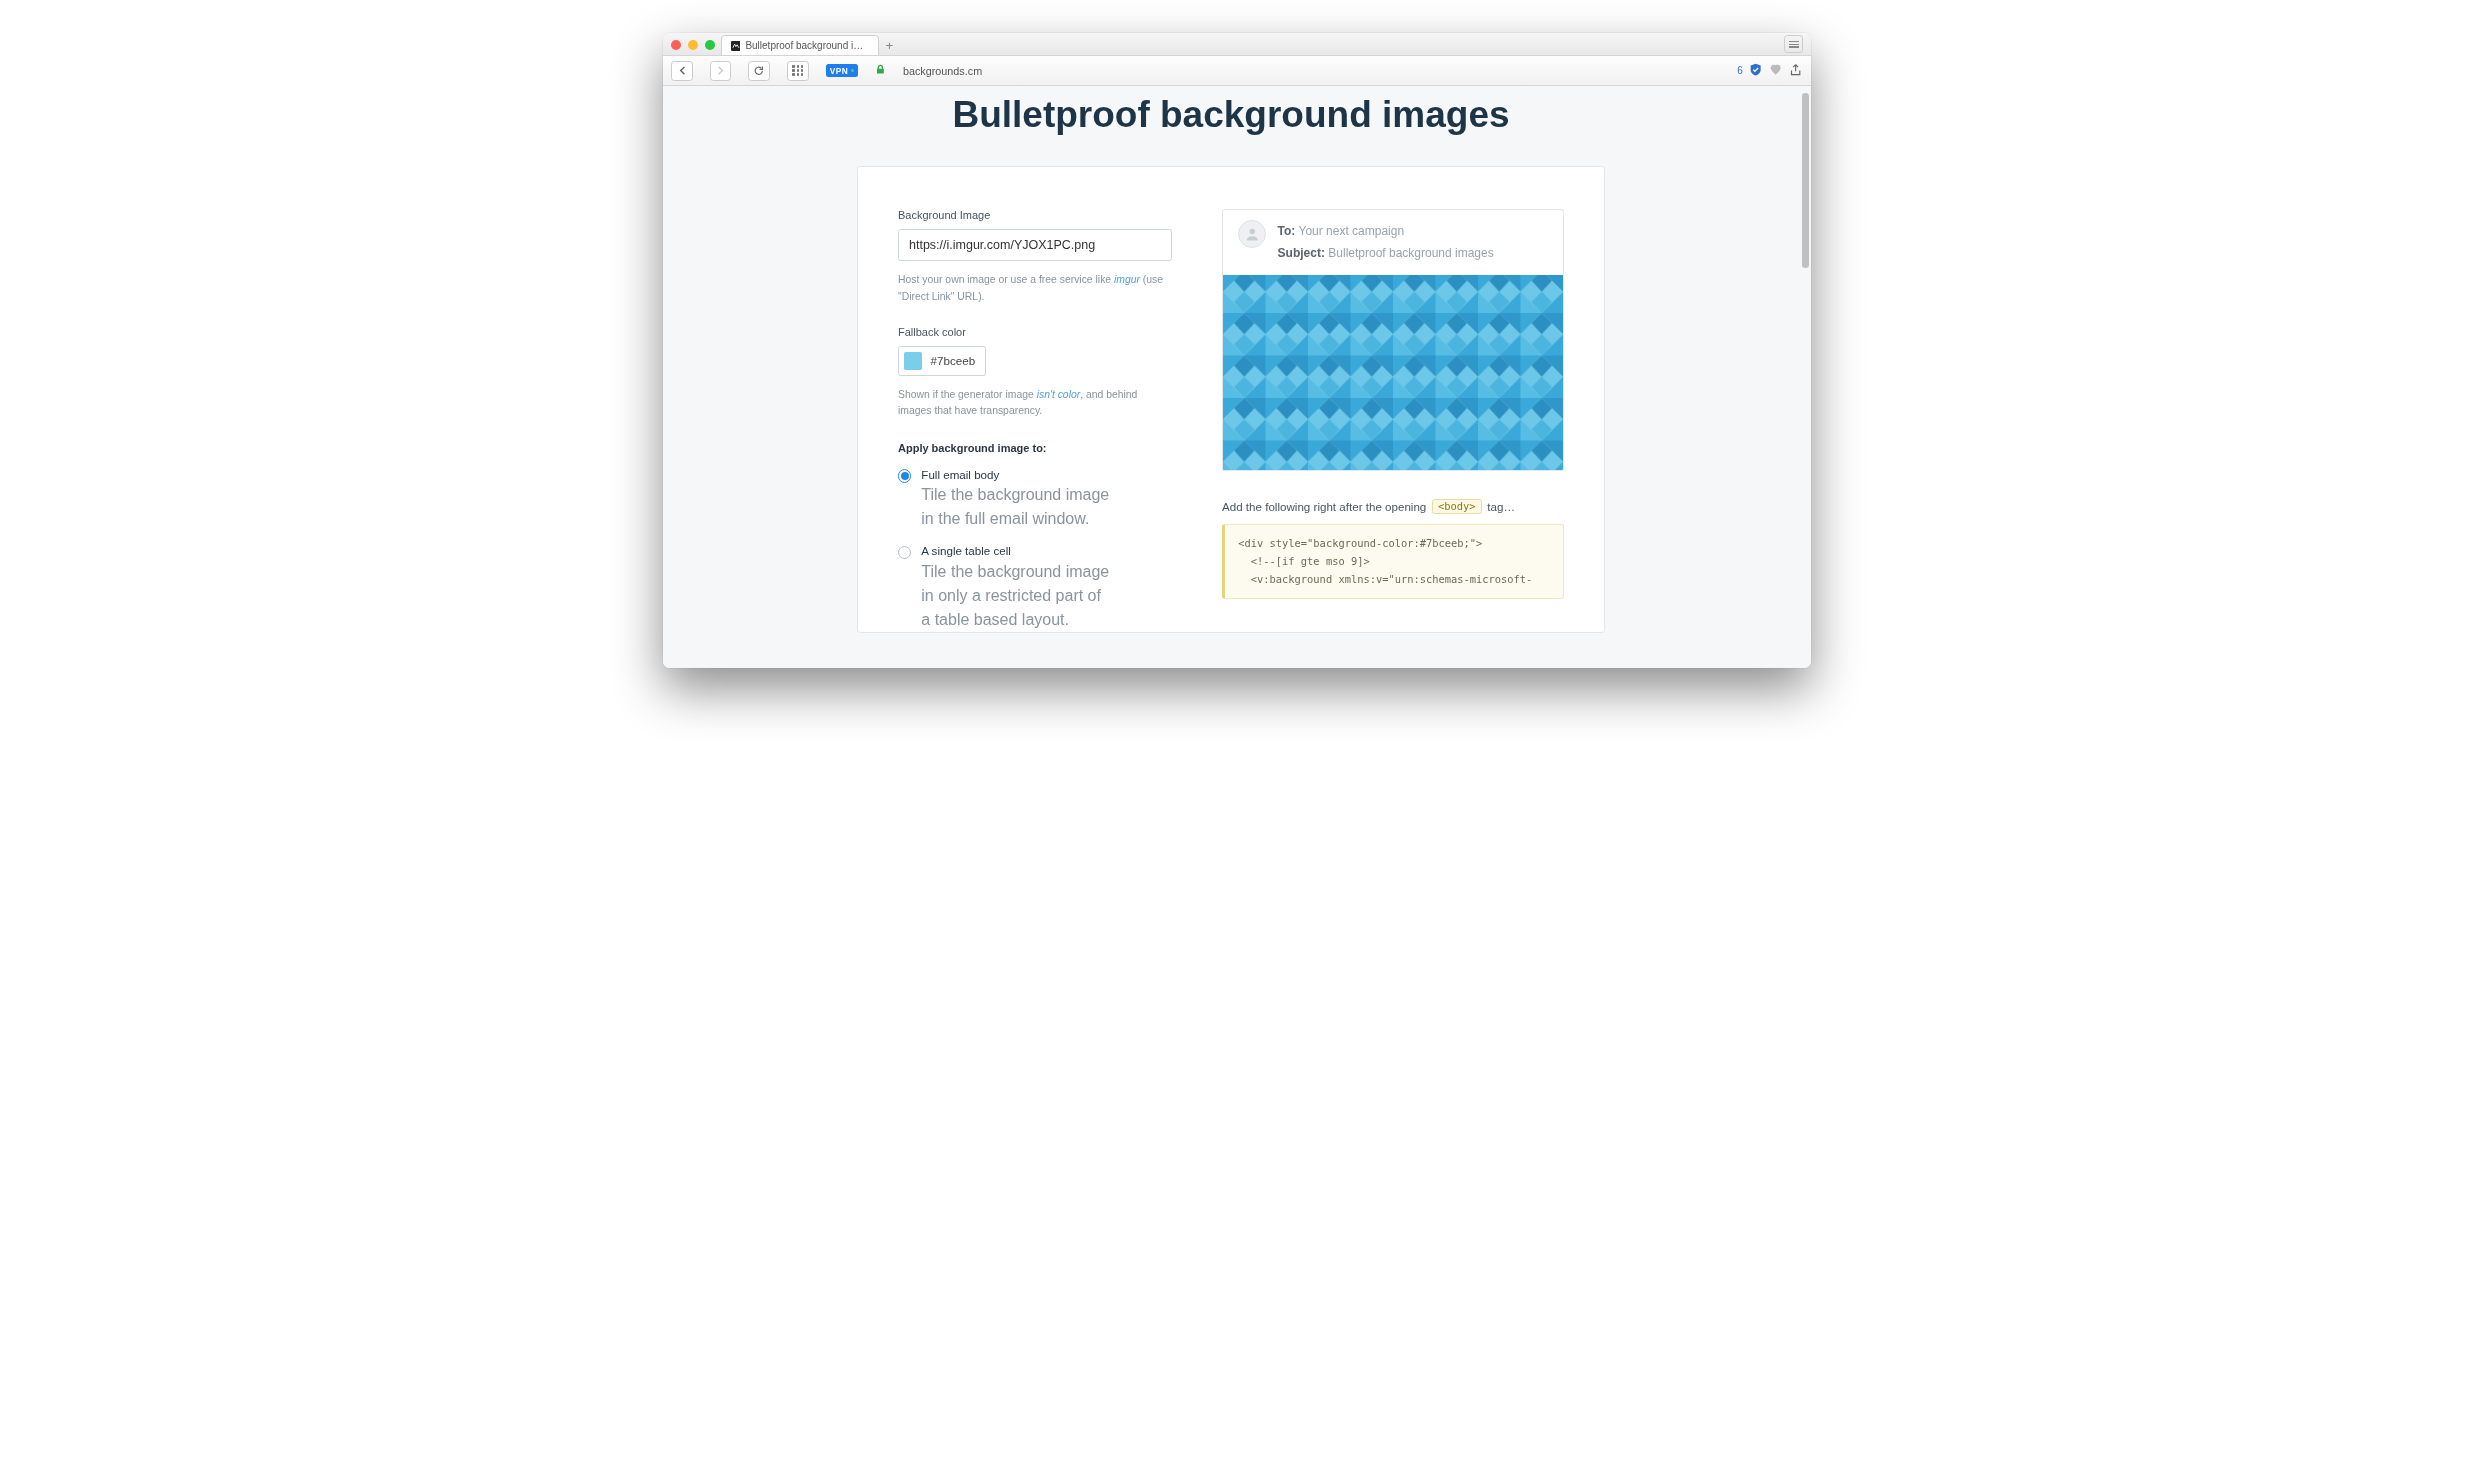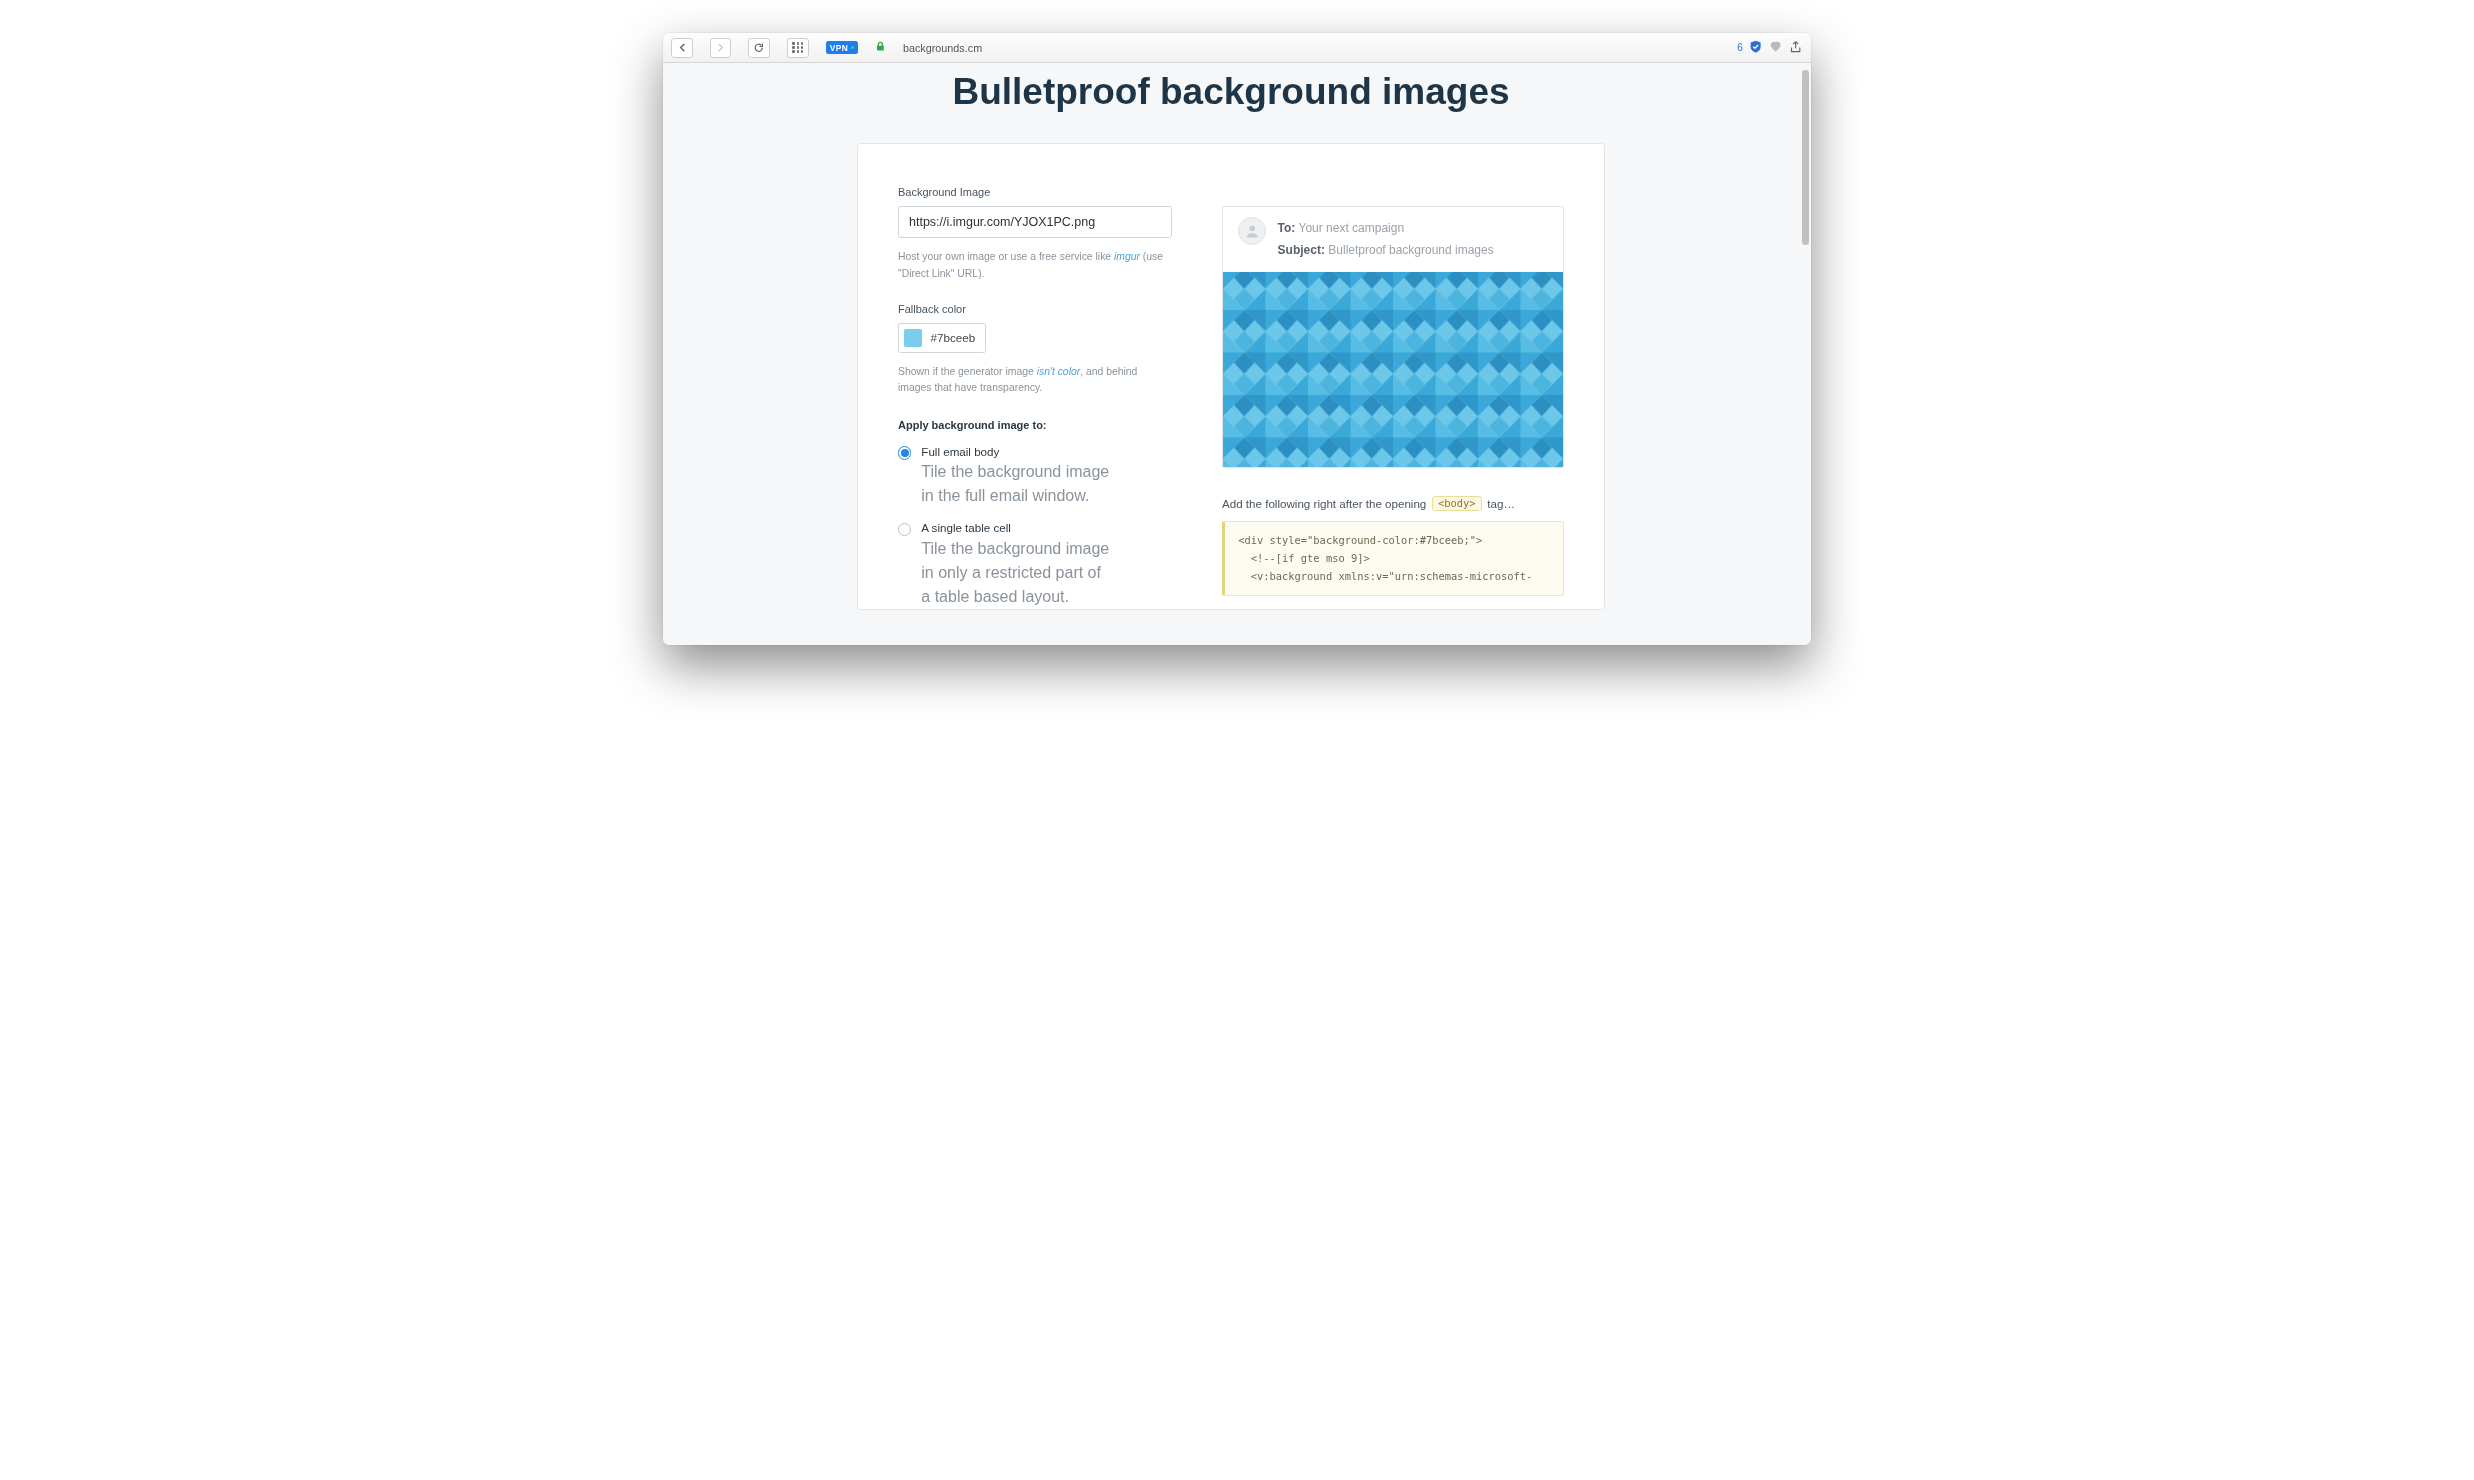--- a/index.html
+++ b/index.html
@@ -111,21 +111,21 @@
     width: 748px;
     margin: 30px auto 0;
     background:#fff;
     border:0.8px solid #e3e6e9;
     border-radius:3.3px;
     padding: 42px 40px 0 40px;
     display:flex;
     gap: 50px;
   }
   .left{flex:0 0 274px;}
-  .right{flex:1; min-width:0;margin-top:20px;}
+  .right{flex:1; min-width:0;}
   .lbl{font-size:11px;color:#475460;margin-bottom:7.5px;}
   .lbl.bold{font-weight:600;color:#2a3742;}
   .textinput{
     width:100%;
     border:0.8px solid #cfd5da;
     border-radius:2.5px;
     padding:8.3px 10px;
     font-size:12.5px;
     color:#333;
     outline:none;
@@ -170,20 +170,42 @@
     margin-top:10px;background:#fdfbef;border:0.8px solid #efe7bf;border-left:3.3px solid #e2d67d;
     border-radius:2.5px;font-family:ui-monospace,Menlo,Consolas,monospace;font-size:10.4px;
     color:#6b6b55;padding:10px 13.3px;line-height:1.7;white-space:pre;overflow:hidden;
   }
 </style>
 </head>
 <body>
 
 <div class="window">
 
+  <div class="titlebar">
+    <div class="traffic">
+      <div class="dot red"></div>
+      <div class="dot yellow"></div>
+      <div class="dot green"></div>
+    </div>
+    <div class="tab">
+      <span class="favicon">
+        <svg viewBox="0 0 16 16">
+            <rect width="16" height="16" fill="#222" rx="2"></rect>
+            <path d="M3 11 L6 5 L8 9 L10 6 L13 11" stroke="#fff" stroke-width="1.4" fill="none"></path>
+          </svg>
+      </span>
+      <span>Bulletproof background imag</span>
+    </div>
+    <div class="newtab">+</div>
+    <div class="hamburger-top">
+        <span></span>
+        <span></span>
+        <span></span>
+      </div>
+  </div>
 
   <div class="toolbar">
     <div class="navbtn">
         <svg viewBox="0 0 10 10">
           <path d="M7 1 L3 5 L7 9" stroke="currentColor" stroke-width="1.6" fill="none"></path>
         </svg>
       </div>
     <div class="navbtn disabled">
         <svg viewBox="0 0 10 10">
           <path d="M3 1 L7 5 L3 9" stroke="currentColor" stroke-width="1.6" fill="none"></path>

